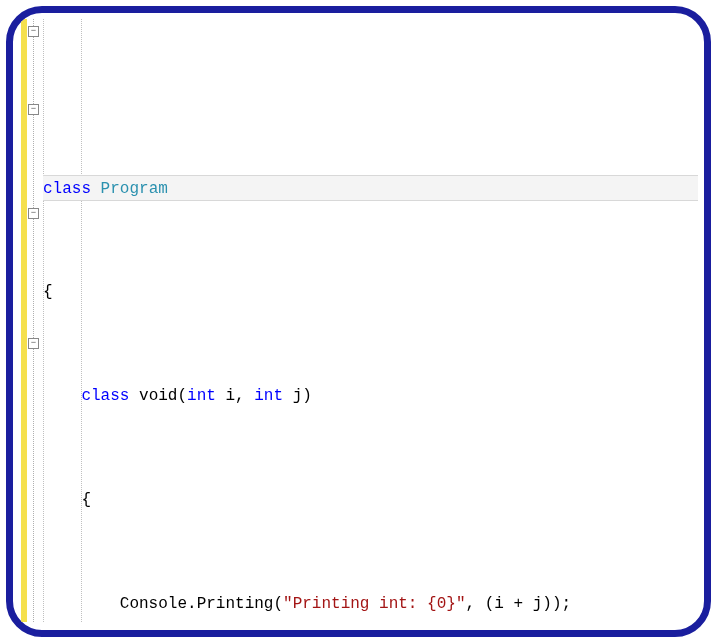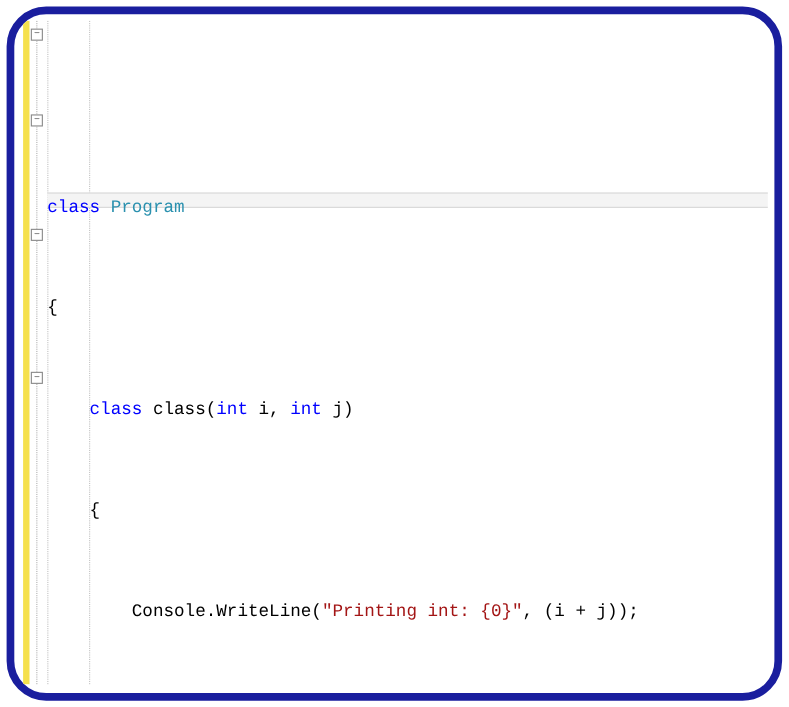--- a/index.html
+++ b/index.html
@@ -53,21 +53,21 @@
     border-left: 1px dotted #b0b0b0;
   }
   .code {
     flex: 1;
     position: relative;
     padding-left: 2px;
     white-space: pre;
     color: #000;
   }
   .code-line {
-    height: 14px;
+    height: 26px;
     position: relative;
   }
   .first-line {
     background: #f4f4f4;
     border-top: 1px solid #d8d8d8;
     border-bottom: 1px solid #d8d8d8;
   }
   .kw { color: #0000ff; }
   .type { color: #2b91af; }
   .str { color: #a31515; }
@@ -94,25 +94,25 @@
 
     <div class="code">
       <div class="guide" style="left:2px"></div>
       <div class="guide" style="left:40px"></div>
 
       
       <div class="code-line first-line"><span class="kw">class</span><span class="type"> Program</span></div>
       
       <div class="code-line"><span>{</span></div>
       
-      <div class="code-line"><span>    </span><span class="kw">class</span><span> class(</span><span class="kw">int</span><span> i, </span><span class="kw">int</span><span> j)</span></div>
+      <div class="code-line"><span>    </span><span class="kw">class</span><span> void(</span><span class="kw">int</span><span> i, </span><span class="kw">int</span><span> j)</span></div>
       
       <div class="code-line"><span>    </span><span>{</span></div>
       
-      <div class="code-line"><span>        </span><span>Console.WriteLine(</span><span class="str">"Printing int: {0}"</span><span>, (i + j));</span></div>
+      <div class="code-line"><span>        </span><span>Console.Printing(</span><span class="str">"Printing int: {0}"</span><span>, (i + j));</span></div>
       
       
       
       
       
       
       
       
       
       

